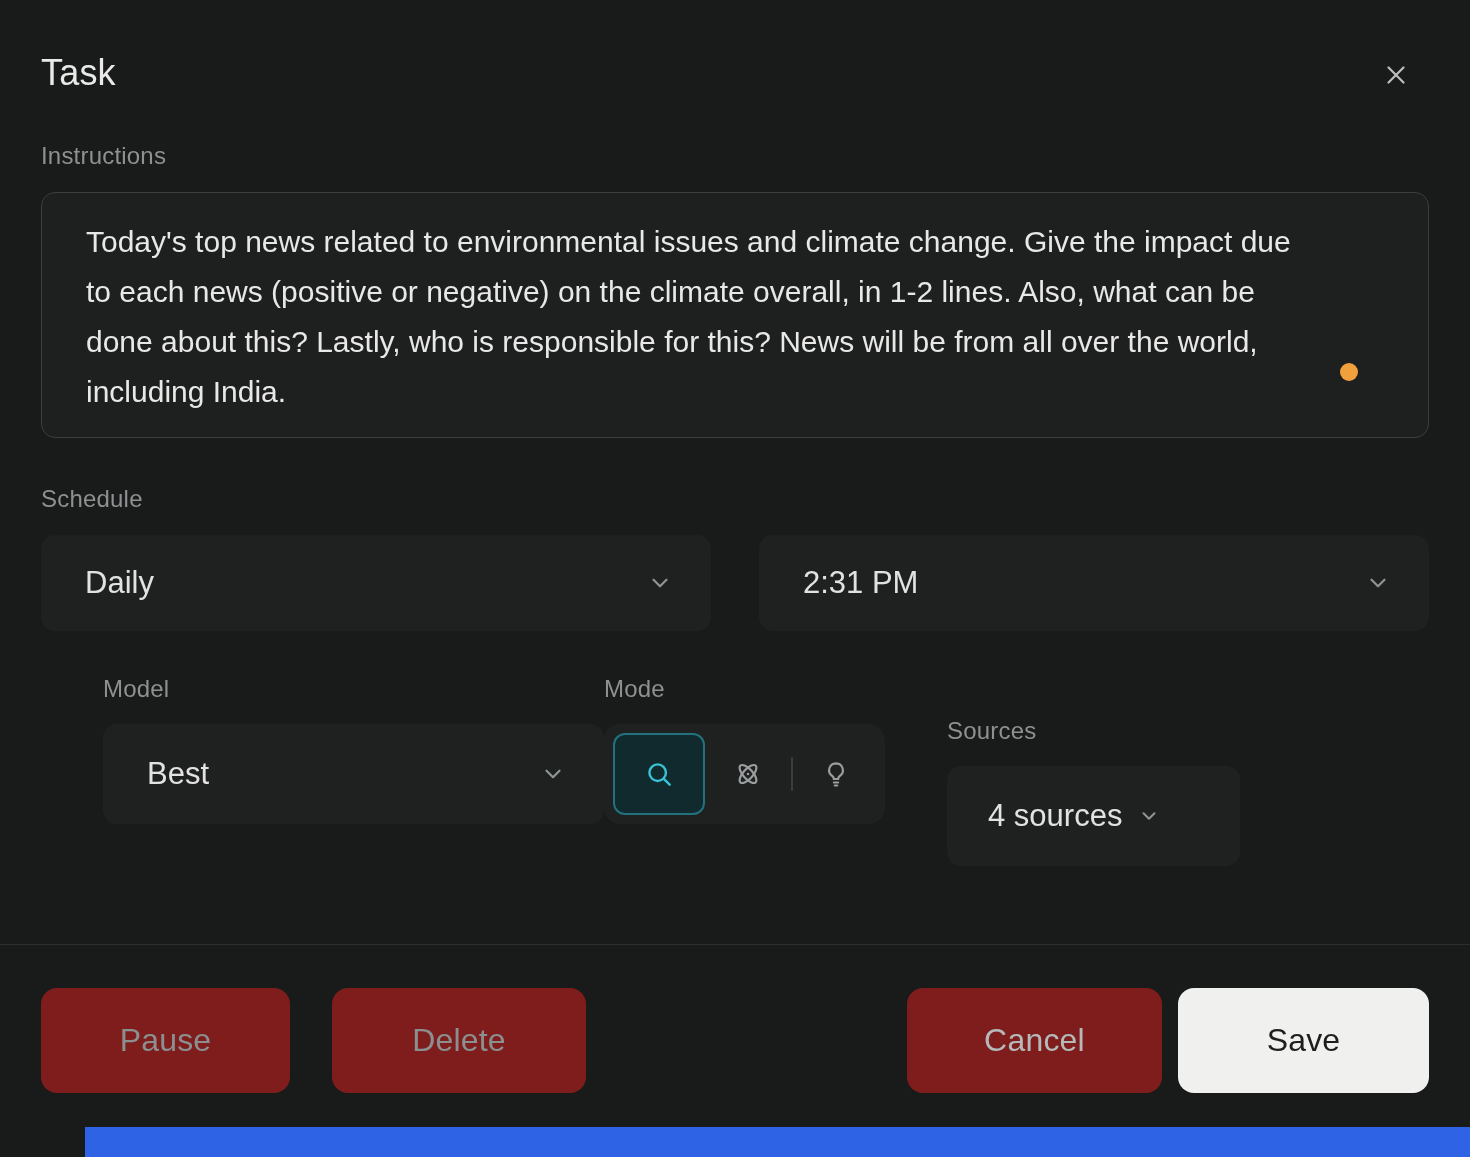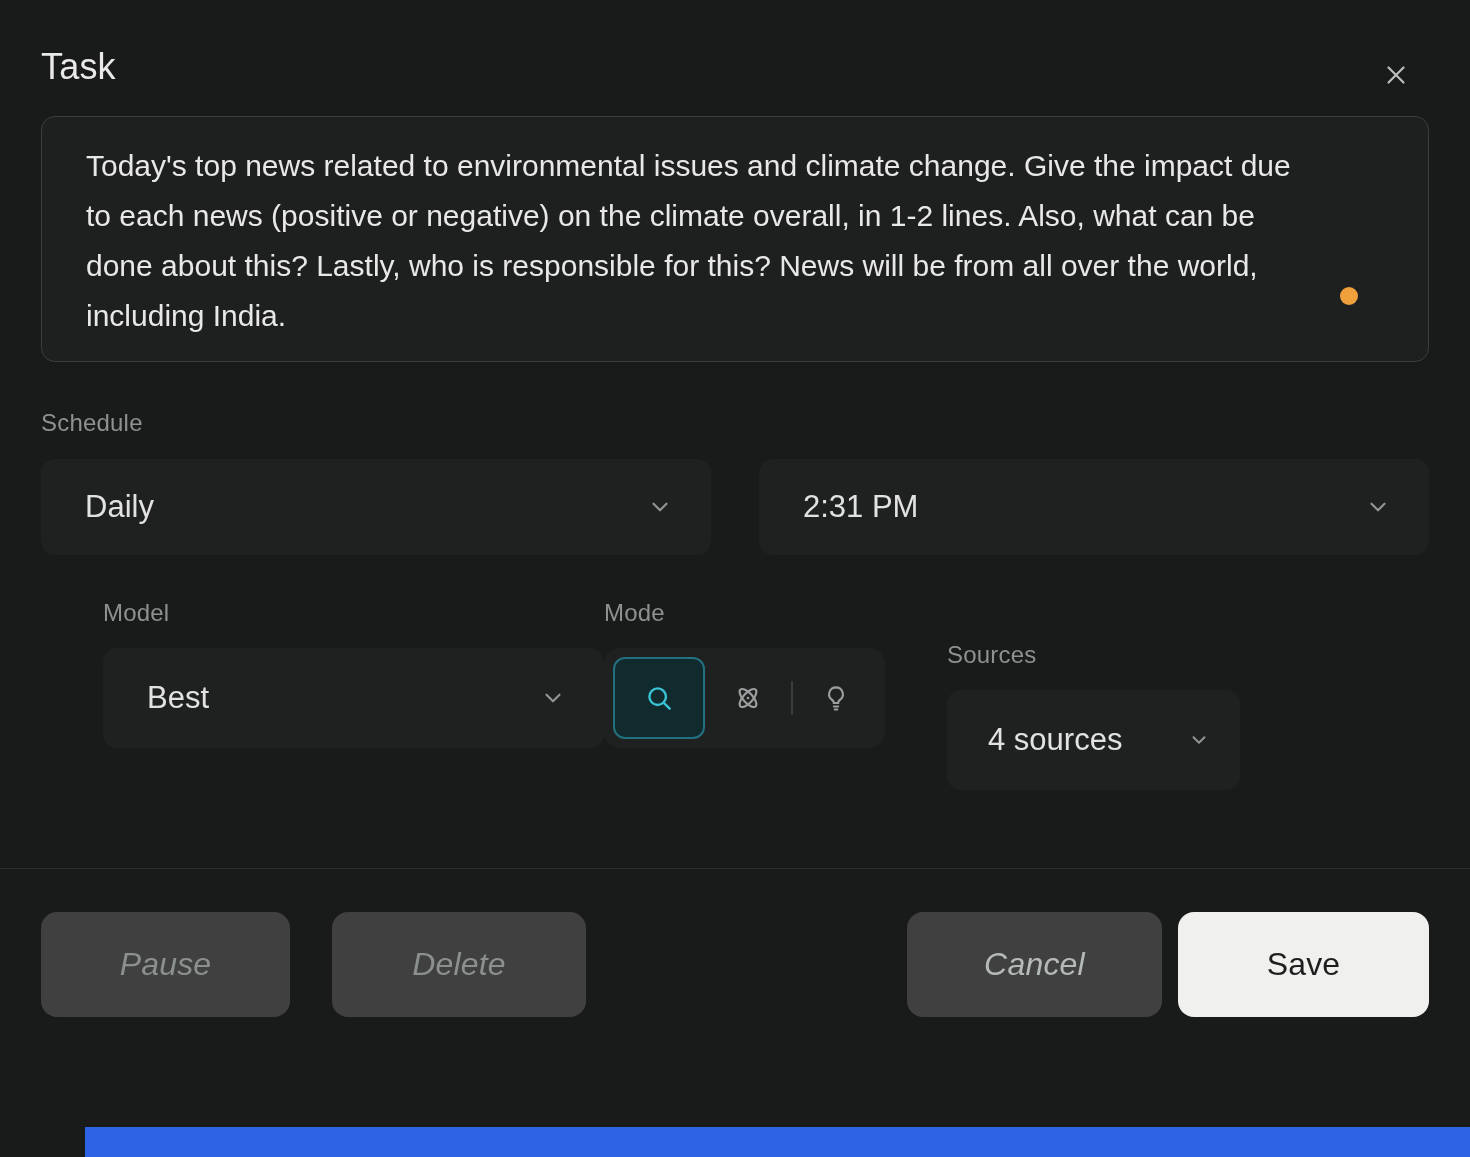--- a/index.html
+++ b/index.html
@@ -15,21 +15,21 @@
     background: #191a1a;
     overflow: hidden;
   }
   .content { padding: 0 41px; }
 
   
   .header {
     padding-top: 40px;
     display: flex;
     justify-content: space-between;
-    align-items: center;
+    align-items: flex-end;
   }
   .dialog-title {
     font-size: 36px;
     font-weight: 500;
     color: #e9e9e7;
     letter-spacing: 0.2px;
   }
   .close-btn {
     background: transparent;
     border: none;
@@ -145,21 +145,21 @@
     width: 2px;
     height: 34px;
     background: #3a3d3d;
     border-radius: 1px;
     flex: none;
   }
 
   .model-select { height: 100px; }
   .sources-select {
     height: 100px;
-    justify-content: space-between;
+    justify-content: flex-start;
     gap: 16px;
     padding: 0 30px 0 41px;
   }
   .sources-select .chev svg { width: 22px; height: 22px; }
 
   
   .footer {
     margin-top: 78px;
     border-top: 1px solid #2d2f2f;
     padding: 43px 41px 0;
@@ -171,21 +171,21 @@
   .btn {
     height: 105px;
     border: none;
     border-radius: 16px;
     font-family: inherit;
     font-size: 32px;
     font-weight: 500;
     cursor: pointer;
     letter-spacing: 0.2px;
   }
-  .btn.ghost { background: #404040; color: #b5b9b9; font-style: italic; }
+  .btn.ghost { background: #7f1d1d; color: #b5b9b9; }
   .btn.ghost.dim { color: #8b8f8f; }
   .btn-pause { width: 249px; }
   .btn-delete { width: 254px; }
   .btn-cancel { width: 255px; }
   .btn-save {
     width: 251px;
     background: var(--save-bg, #f0f0ee);
     color: #1d1f1f;
   }
 
@@ -210,20 +210,21 @@
       <button class="close-btn">
         <span>
           <svg width="30" height="30" viewBox="0 0 24 24" fill="none" stroke="currentColor" stroke-width="1.8" stroke-linecap="round">
             <line x1="6" y1="6" x2="18" y2="18"></line>
               <line x1="18" y1="6" x2="6" y2="18"></line>
           </svg>
         </span>
       </button>
     </div>
 
+    <div class="field-label instructions-label">Instructions</div>
 
     <div class="textarea-wrap">
       <textarea class="instructions-input" spellcheck="false" style="">Today's top news related to environmental issues and climate change. Give the impact due to each news (positive or negative) on the climate overall, in 1-2 lines. Also, what can be done about this? Lastly, who is responsible for this? News will be from all over the world, including India.</textarea>
       <span class="orange-dot"></span>
     </div>
 
     <div class="field-label schedule-label">Schedule</div>
 
     <div class="schedule-row">
       <div class="select">

